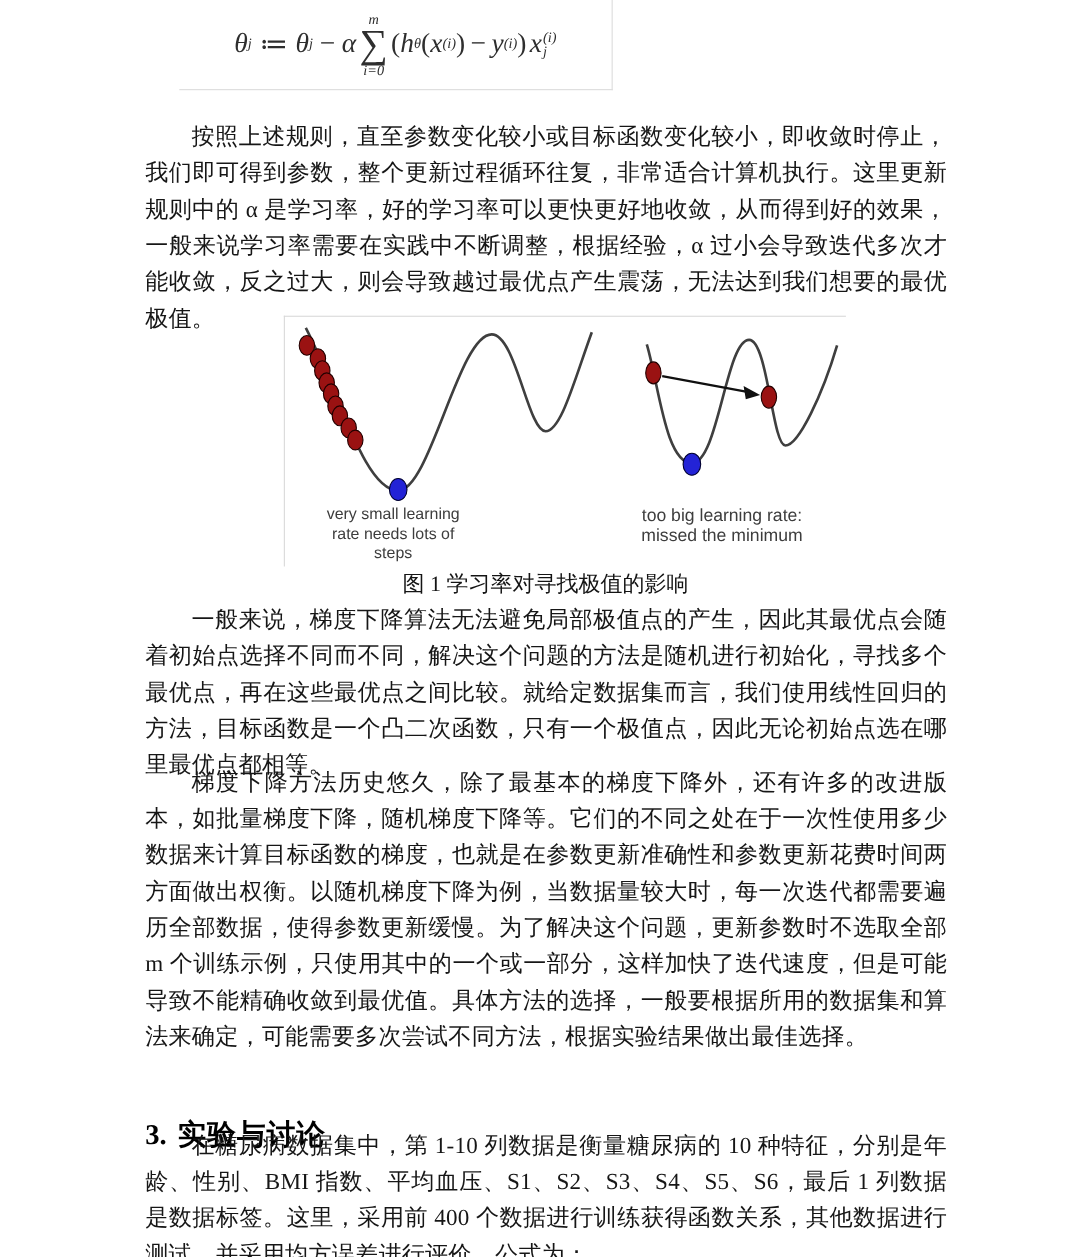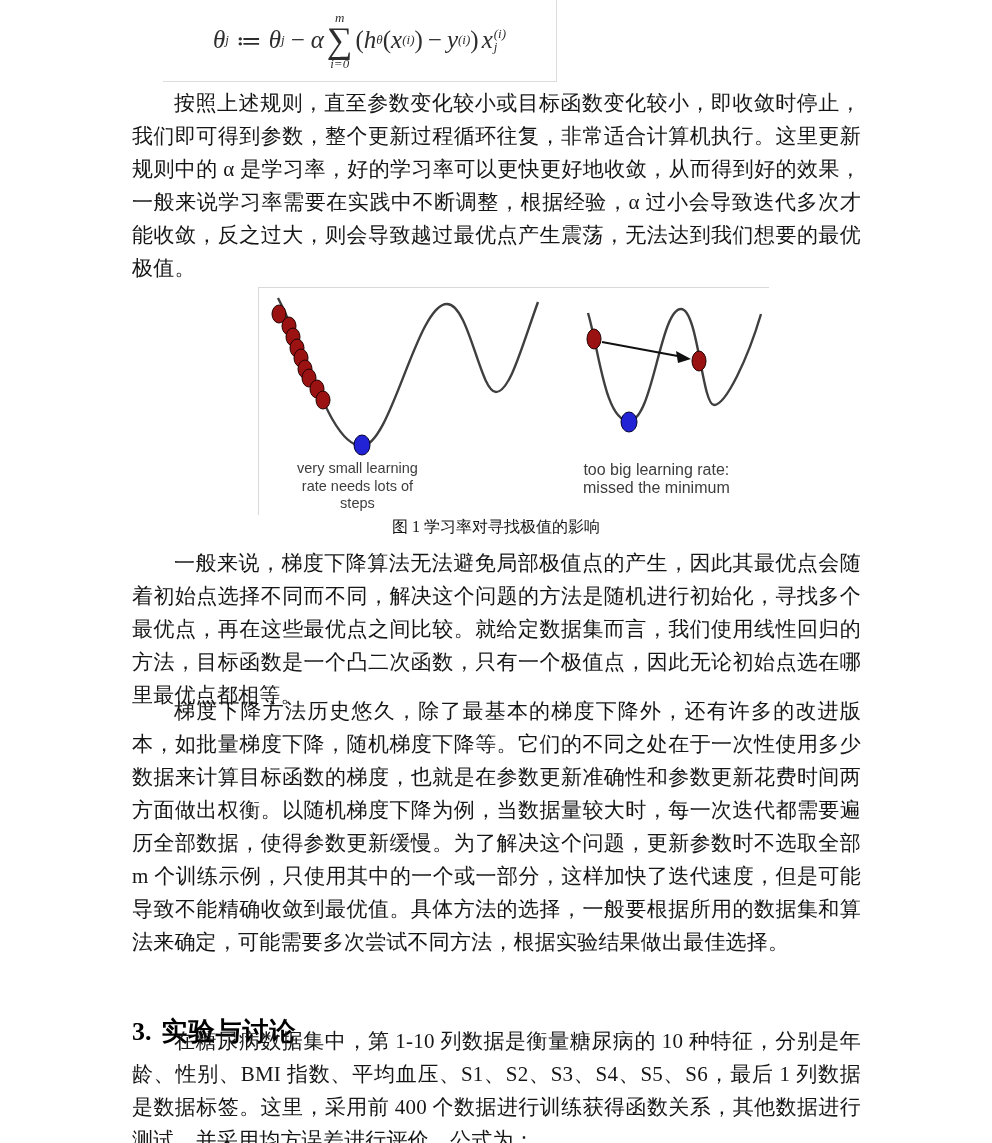--- a/index.html
+++ b/index.html
@@ -38,21 +38,21 @@
   .fig-label{
     position:absolute;
     font-family:"Liberation Sans","DejaVu Sans",sans-serif;
     color:var(--label-color,#3d3d3d);
     text-align:center;
   }
   .fig-label-left{left:38px;top:172px;font-size:14.5px;line-height:17.5px;}
   .fig-label-right{left:324px;top:173px;font-size:16px;line-height:18px;}
   .fig-caption{
     position:absolute;left:0;top:517px;width:992px;text-align:center;
-    font-size:16px;color:#141414;
+    font-size:20px;color:#141414;
   }
   .section-heading{
     position:absolute;left:132px;top:975px;width:729px;
     font-size:26px;font-weight:bold;color:#000;
     font-family:"Liberation Serif","DejaVu Serif",serif;
     margin-top:39px;
   }
   .section-heading .title-cn{
     font-family:"Liberation Sans","DejaVu Sans",sans-serif;
     font-weight:bold;margin-left:10px;letter-spacing:1px;
@@ -92,21 +92,21 @@
       <sup>(i)</sup>
       <span class="tok" style="font-style:normal;">)</span>
     <span class="tok" style="margin-left:3px;">x</span>
     <span class="supsub">
       <span class="up">(i)</span>
       <span class="dn">j</span>
     </span>
   </div>
 </div>
 
-<div class="para" style="top:87px;">按照上述规则，直至参数变化较小或目标函数变化较小，即收敛时停止，我们即可得到参数，整个更新过程循环往复，非常适合计算机执行。这里更新规则中的 α 是学习率，好的学习率可以更快更好地收敛，从而得到好的效果，一般来说学习率需要在实践中不断调整，根据经验，α 过小会导致迭代多次才能收敛，反之过大，则会导致越过最优点产生震荡，无法达到我们想要的最优极值。</div>
+<div class="para" style="top:108px;">按照上述规则，直至参数变化较小或目标函数变化较小，即收敛时停止，我们即可得到参数，整个更新过程循环往复，非常适合计算机执行。这里更新规则中的 α 是学习率，好的学习率可以更快更好地收敛，从而得到好的效果，一般来说学习率需要在实践中不断调整，根据经验，α 过小会导致迭代多次才能收敛，反之过大，则会导致越过最优点产生震荡，无法达到我们想要的最优极值。</div>
 
 <div class="figure">
   <svg width="510" height="227" viewBox="0 0 510 227">
 
     <path class="curve" d="M 19 10 C 50 70, 72 158, 103 158 C 132 158, 158 16, 188 16 C 210 16, 221 104, 237 104 C 251 104, 263 58, 279 14"></path>
 
     <path class="curve" d="M 329 25 C 340 62, 346 133, 370 133 C 394 133, 401 21, 422 21 C 439 21, 443 117, 455 117 C 467 117, 489 70, 502 26"></path>
 
     <g>
       <ellipse class="dot-red" cx="20" cy="26" rx="7" ry="9"></ellipse>

